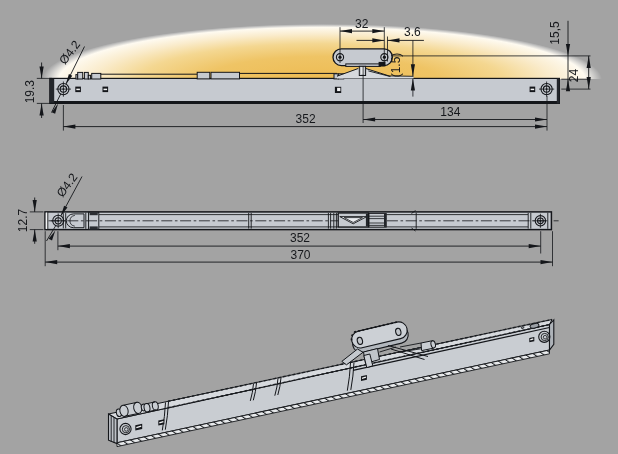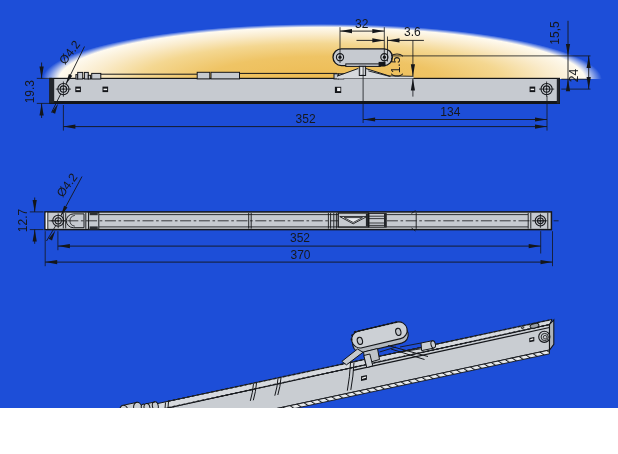--- a/index.html
+++ b/index.html
@@ -1,15 +1,15 @@
 <!DOCTYPE html>
 <html><head><meta charset="utf-8">
 <style>
 html,body{margin:0;padding:0;background:#ffffff;}
-#stage{position:relative;width:618px;height:408px;background:#1d4ed8;overflow:hidden;}
+#stage{position:relative;width:618px;height:454px;background:#a3a3a3;overflow:hidden;}
 svg text{font-family:"Liberation Sans",sans-serif;}
 </style></head>
 <body>
 <div id="stage">
 <svg width="618" height="454" viewBox="0 0 618 454">
 <defs>
 <radialGradient id="glow" cx="0.5" cy="0.5" r="0.5">
  <stop offset="0" stop-color="#edbb52"></stop>
  <stop offset="0.42" stop-color="#efc465"></stop>
  <stop offset="0.65" stop-color="#f4d791"></stop>

